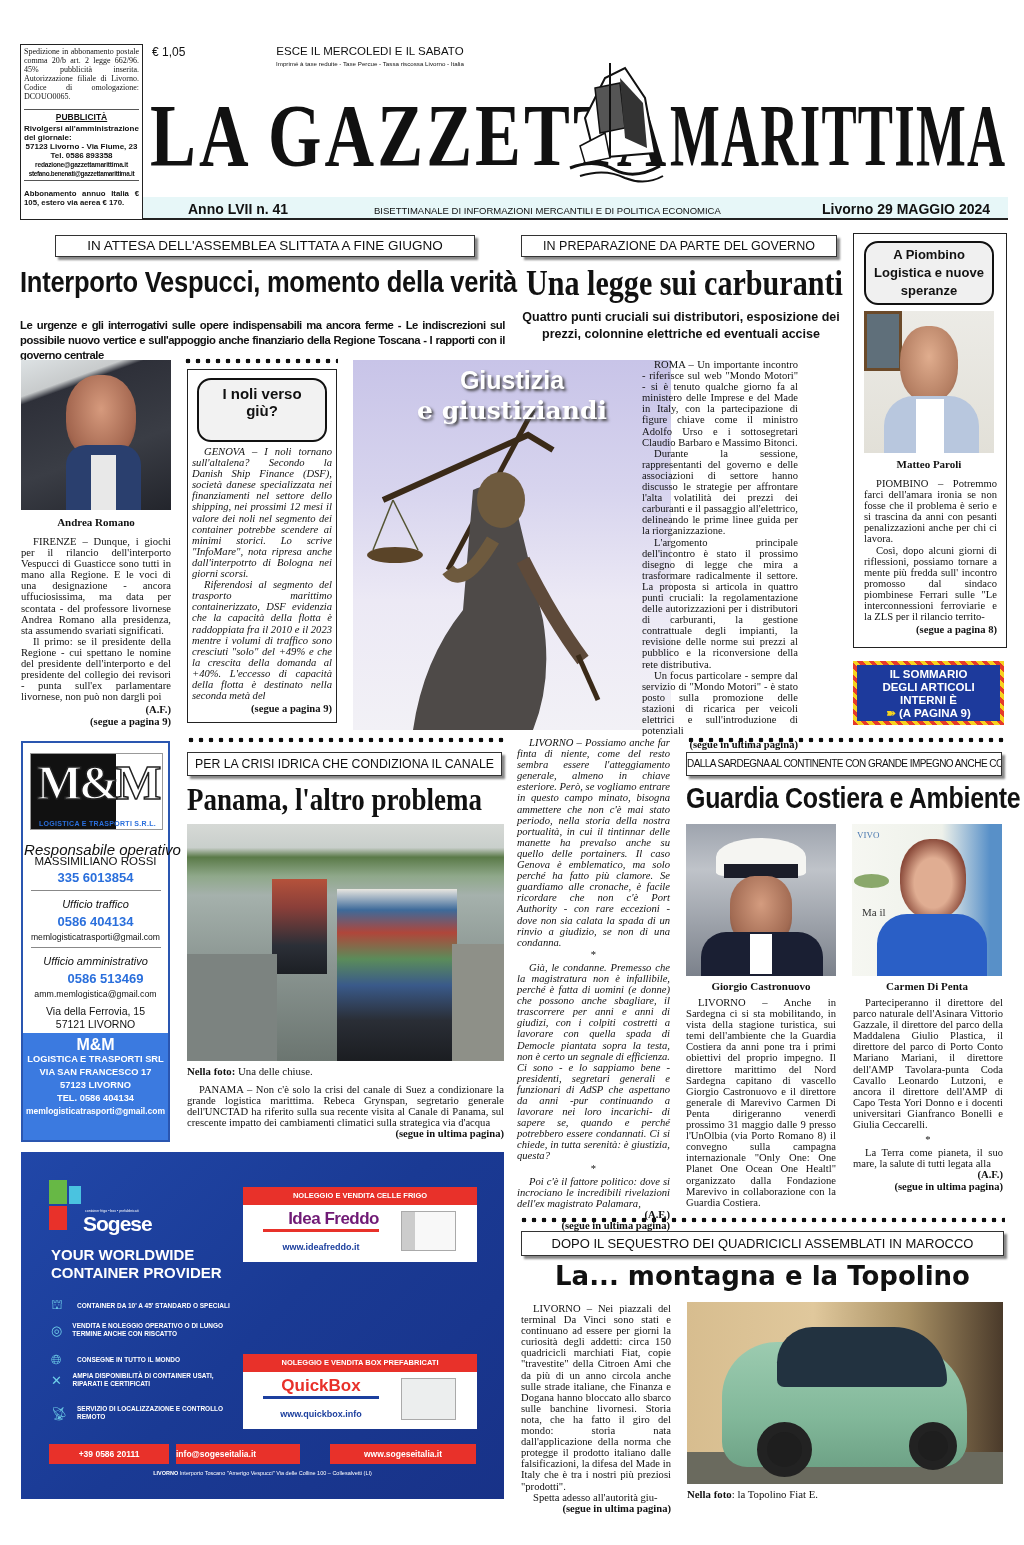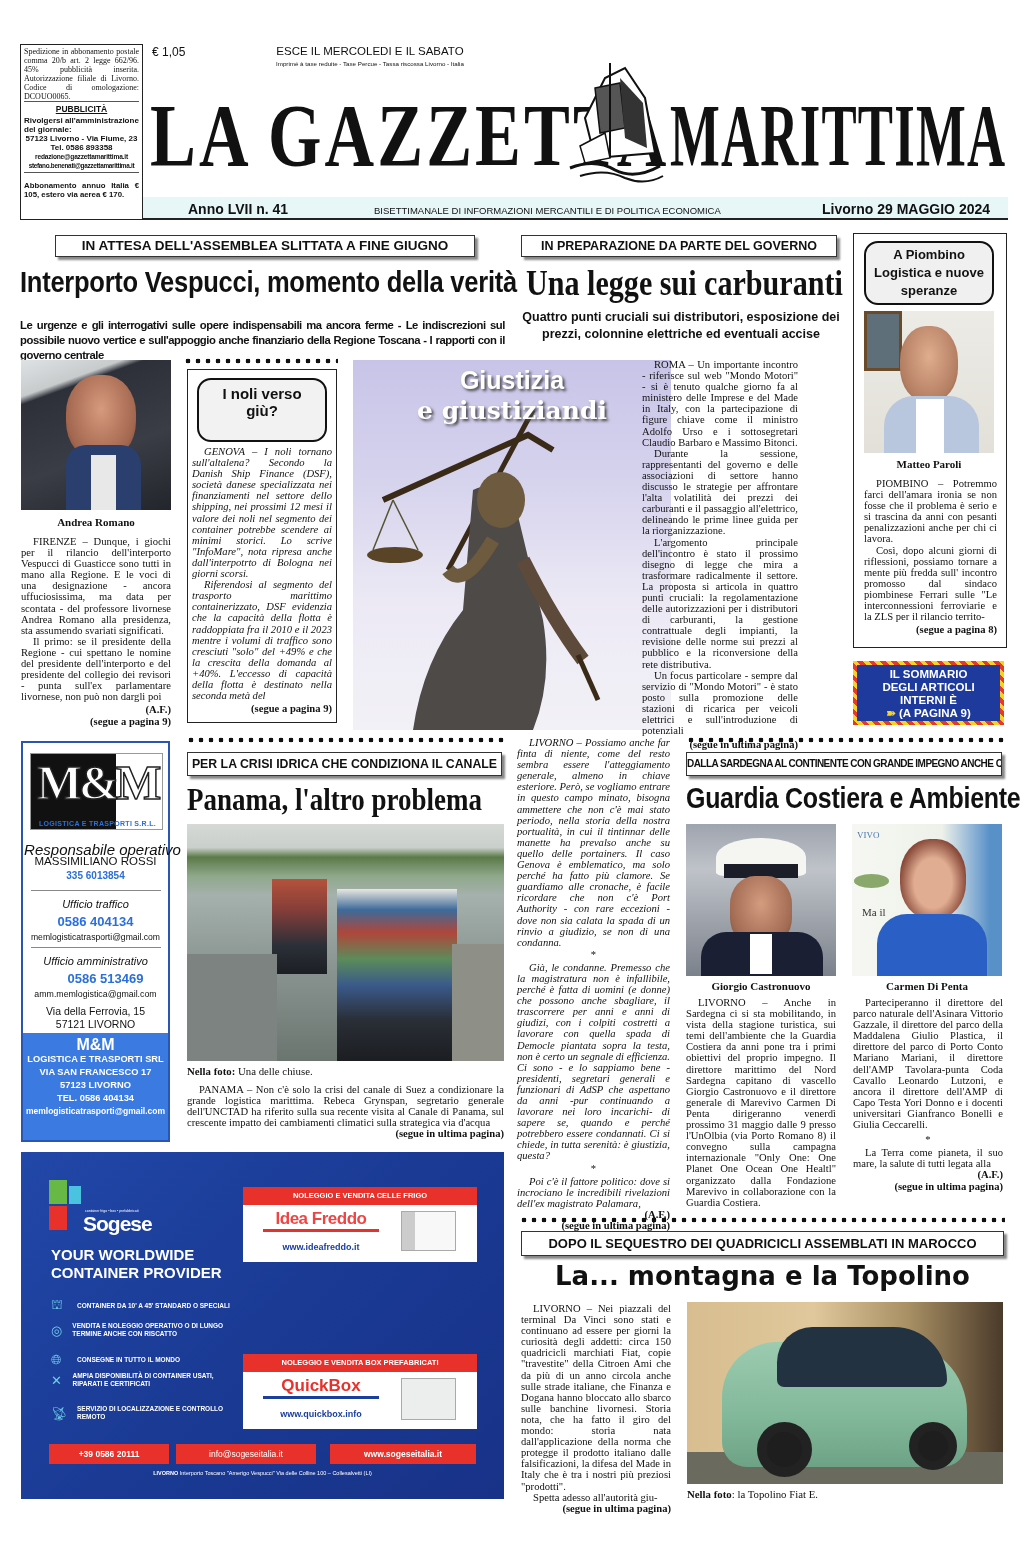--- a/index.html
+++ b/index.html
@@ -6,31 +6,31 @@
 body{width:1024px;height:1545px;background:#fff;font-family:"Liberation Serif",serif;color:#111;position:relative;overflow:hidden}
 .abs{position:absolute}
 .sans{font-family:"Liberation Sans",sans-serif}
 .cond{font-family:"Liberation Sans Narrow","Liberation Sans",sans-serif}
 .body-text{font-size:10.6px;line-height:11.1px;text-align:justify;hyphens:auto}
 .body-text p{text-indent:12px}
 .italic{font-style:italic}
 .bold{font-weight:bold}
 .right{text-align:right}
 .center{text-align:center}
-.kicker{position:absolute;border:1.5px solid #333;background:#fff;box-shadow:3px 3px 2px #888;font-family:"Liberation Sans",sans-serif;font-weight:bold;text-align:center;white-space:nowrap;overflow:hidden}
+.kicker{position:absolute;border:1.5px solid #333;background:#fff;box-shadow:3px 3px 2px #888;font-family:"Liberation Sans",sans-serif;font-weight:normal;text-align:center;white-space:nowrap;overflow:hidden}
 .dots{position:absolute;height:6px;background-image:radial-gradient(circle,#111 2.2px,transparent 2.6px);background-size:10px 6px;background-repeat:repeat-x}
 .photo{position:absolute;overflow:hidden}
 .caption{font-weight:bold;font-size:11px;text-align:center}
 .rounded-box{position:absolute;border:2.5px solid #111;border-radius:14px;background:#e8e8e8;font-family:"Liberation Sans",sans-serif;font-weight:bold;text-align:center}
 </style>
 </head>
 <body>
 
 <div class="abs" style="left:20px;top:44px;width:123px;height:176px;border:1.5px solid #222;padding:2px 3px;font-size:8px;line-height:9px">
-  <div style="font-family:'Liberation Serif',serif;text-align:justify;border-bottom:1px solid #555;padding-bottom:0">Spedizione in abbonamento postale comma 20/b art. 2 legge 662/96. 45% pubblicità inserita. Autorizzazione filiale di Livorno. Codice di omologazione: DCOUO0065.</div>
+  <div style="font-family:'Liberation Serif',serif;text-align:justify;border-bottom:1px solid #555;padding-bottom:8px">Spedizione in abbonamento postale comma 20/b art. 2 legge 662/96. 45% pubblicità inserita. Autorizzazione filiale di Livorno. Codice di omologazione: DCOUO0065.</div>
   <div class="sans bold center" style="text-decoration:underline;margin-top:3px;font-size:8.5px">PUBBLICITÀ</div>
   <div class="sans bold" style="font-size:8px;margin-top:2px">Rivolgersi all'amministrazione del giornale:</div>
   <div class="sans bold center" style="font-size:8px">57123 Livorno - Via Fiume, 23</div>
   <div class="sans bold center" style="font-size:8px">Tel. 0586 893358</div>
   <div class="sans bold center" style="font-size:6.6px;letter-spacing:-0.2px">redazione@gazzettamarittima.it</div>
   <div class="sans bold center" style="font-size:6.4px;letter-spacing:-0.3px;border-bottom:1px solid #555;padding-bottom:2px">stefano.benenati@gazzettamarittima.it</div>
   <div class="sans bold" style="font-size:7.8px;margin-top:8px;text-align:justify">Abbonamento annuo Italia € 105, estero via aerea € 170.</div>
 </div>
 
 <div class="abs sans" style="left:152px;top:45px;font-size:12px">€ 1,05</div>
@@ -130,21 +130,21 @@
   <div><span style="color:#f6d31f">➽ </span><span>(A PAGINA 9)</span></div>
 </div>
 
 <div class="abs" style="left:21px;top:741px;width:149px;height:401px;border:2px solid #2a56b0;background:#fff;font-family:'Liberation Sans',sans-serif">
   <div style="position:absolute;left:7px;top:10px;width:133px;height:77px;background:linear-gradient(90deg,#111 0 65%,#fff 65%);border:1px solid #999">
     <div style="position:absolute;left:0;top:4px;width:133px;text-align:center;font-family:'Liberation Serif',serif;font-weight:bold;font-size:48px;line-height:50px;color:#fff;-webkit-text-stroke:1.5px #222;letter-spacing:-3px">M&amp;M</div>
     <div style="position:absolute;left:0;bottom:2px;width:133px;text-align:center;font-size:7px;font-weight:bold;color:#2a6fdc;letter-spacing:0.3px">LOGISTICA E TRASPORTI S.R.L.</div>
   </div>
   <div class="center italic" style="position:absolute;left:0;top:98px;width:159px;font-size:15px">Responsabile operativo</div>
   <div class="center" style="position:absolute;left:0;top:112px;width:145px;font-size:11.5px">MASSIMILIANO ROSSI</div>
-  <div class="center bold" style="position:absolute;left:0;top:127px;width:145px;font-size:10px;color:#2a6fdc">335 6013854</div>
+  <div class="center bold" style="position:absolute;left:0;top:127px;width:145px;font-size:13px;color:#2a6fdc">335 6013854</div>
   <div style="position:absolute;left:8px;top:147px;width:130px;border-top:1px solid #888"></div>
   <div class="center italic" style="position:absolute;left:0;top:155px;width:145px;font-size:11px">Ufficio traffico</div>
   <div class="center bold" style="position:absolute;left:0;top:171px;width:145px;font-size:13px;color:#2a6fdc">0586 404134</div>
   <div class="center" style="position:absolute;left:0;top:189px;width:145px;font-size:8.6px">memlogisticatrasporti@gmail.com</div>
   <div style="position:absolute;left:8px;top:204px;width:130px;border-top:1px solid #888"></div>
   <div class="center italic" style="position:absolute;left:0;top:212px;width:145px;font-size:11px">Ufficio amministrativo</div>
   <div class="center bold" style="position:absolute;left:10px;top:228px;width:145px;font-size:13px;color:#2a6fdc">0586 513469</div>
   <div class="center" style="position:absolute;left:0;top:246px;width:145px;font-size:8.8px">amm.memlogistica@gmail.com</div>
   <div class="center" style="position:absolute;left:0;top:262px;width:145px;font-size:10.5px">Via della Ferrovia, 15</div>
   <div class="center" style="position:absolute;left:0;top:275px;width:145px;font-size:10.5px">57121 LIVORNO</div>
@@ -243,35 +243,35 @@
     <span style="color:#6fd0ea;font-size:13px;width:16px">✕</span>
     <span style="font-size:6.5px;font-weight:bold;line-height:8px">AMPIA DISPONIBILITÀ DI CONTAINER USATI, RIPARATI E CERTIFICATI</span>
   </div>
   <div style="position:absolute;left:30px;top:253px;width:180px;display:flex;gap:10px;align-items:center">
     <span style="color:#6fd0ea;font-size:13px;width:16px">📡︎</span>
     <span style="font-size:6.5px;font-weight:bold;line-height:8px">SERVIZIO DI LOCALIZZAZIONE E CONTROLLO REMOTO</span>
   </div>
 
   <div style="position:absolute;left:222px;top:35px;width:234px;height:75px;background:#fff">
     <div style="background:#e8312a;color:#fff;font-size:7.5px;font-weight:bold;text-align:center;height:18px;line-height:18px">NOLEGGIO E VENDITA CELLE FRIGO</div>
-    <div style="position:absolute;left:20px;top:22px;width:116px;text-align:center;color:#ef4444;font-weight:bold;font-size:17px;letter-spacing:-0.5px;border-bottom:3px solid #e8312a">Idea Freddo</div>
+    <div style="position:absolute;left:20px;top:22px;width:116px;text-align:right;color:#701a75;font-weight:bold;font-size:17px;letter-spacing:-0.5px;border-bottom:3px solid #e8312a">Idea Freddo</div>
     <div style="position:absolute;left:20px;top:55px;width:116px;text-align:center;color:#1c3f9e;font-weight:bold;font-size:9px">www.ideafreddo.it</div>
     <div style="position:absolute;left:158px;top:24px;width:55px;height:40px;background:linear-gradient(90deg,#ccc 0 25%,#f8f8f8 25%);border:1px solid #aaa"></div>
   </div>
 
 
   <div style="position:absolute;left:222px;top:202px;width:234px;height:75px;background:#fff">
     <div style="background:#e8312a;color:#fff;font-size:7.5px;font-weight:bold;text-align:center;height:18px;line-height:18px">NOLEGGIO E VENDITA BOX PREFABRICATI</div>
     <div style="position:absolute;left:20px;top:22px;width:116px;text-align:center;color:#e8312a;font-weight:bold;font-size:17px;border-bottom:3px solid #1c3f9e">QuickBox</div>
     <div style="position:absolute;left:20px;top:55px;width:116px;text-align:center;color:#1c3f9e;font-weight:bold;font-size:9px">www.quickbox.info</div>
     <div style="position:absolute;left:158px;top:24px;width:55px;height:42px;background:#eceeee;border:1px solid #aaa"></div>
   </div>
 
   <div style="position:absolute;left:28px;top:292px;width:120px;height:20px;line-height:20px;background:#e8312a;text-align:center;font-size:8.5px;font-weight:bold">+39 0586 20111</div>
-  <div style="position:absolute;left:155px;top:292px;width:140px;height:20px;line-height:20px;background:#e8312a;text-align:center;font-size:8.5px;font-weight:normal">info@sogeseitalia.it</div>
+  <div style="position:absolute;left:155px;top:292px;width:124px;height:20px;line-height:20px;background:#e8312a;font-size:8.5px;font-weight:bold">info@sogeseitalia.it</div>
   <div style="position:absolute;left:309px;top:292px;width:146px;height:20px;line-height:20px;background:#e8312a;text-align:center;font-size:8.5px;font-weight:bold">www.sogeseitalia.it</div>
   <div style="position:absolute;left:0;top:318px;width:483px;text-align:center;font-size:5.5px;white-space:nowrap">
     <span class="bold">LIVORNO</span>
     <span>Interporto Toscano "Amerigo Vespucci" Via delle Colline 100 – Collesalvetti (LI)</span>
   </div>
 </div>
 
 <div class="dots" style="left:519px;top:1217px;width:486px"></div>
 <div class="kicker" style="left:521px;top:1231px;width:483px;height:25px;font-size:13px;line-height:23px">DOPO IL SEQUESTRO DEI QUADRICICLI ASSEMBLATI IN MAROCCO</div>
 <div class="abs center" style="left:521px;top:1261px;width:483px;font-family:'DejaVu Sans',sans-serif;font-weight:bold;font-size:26px;white-space:nowrap">La... montagna e la Topolino</div>

